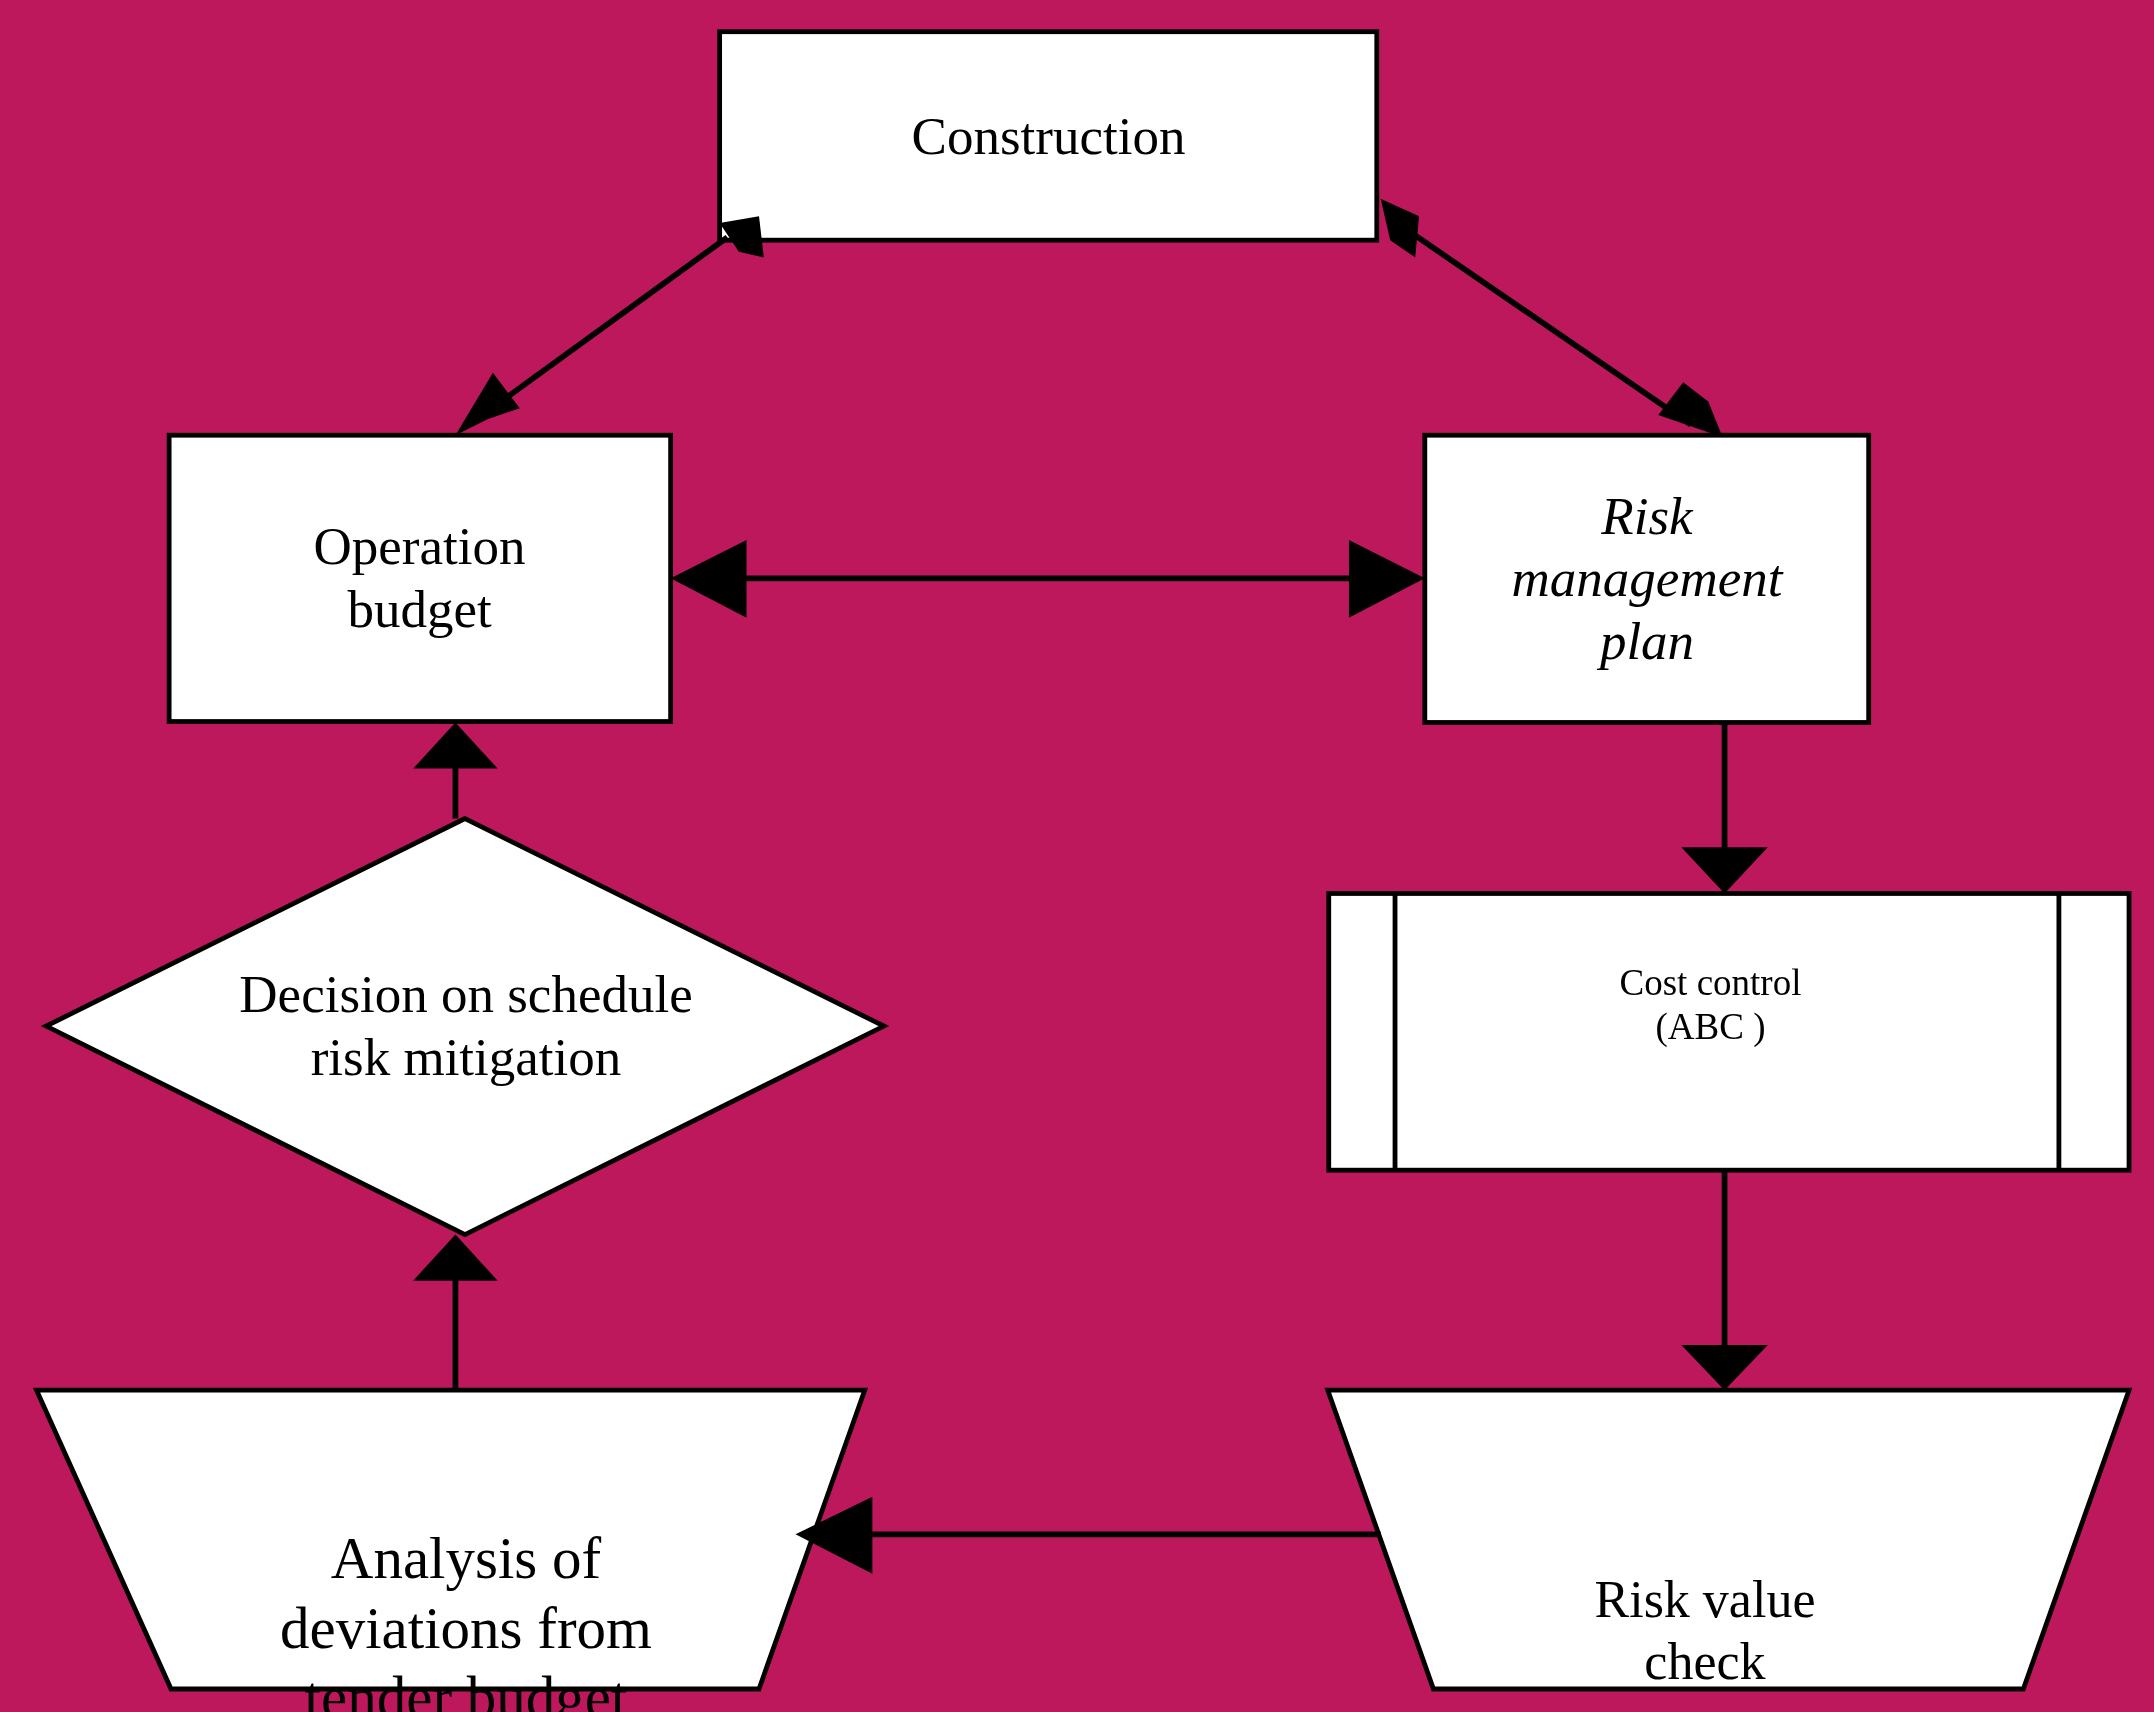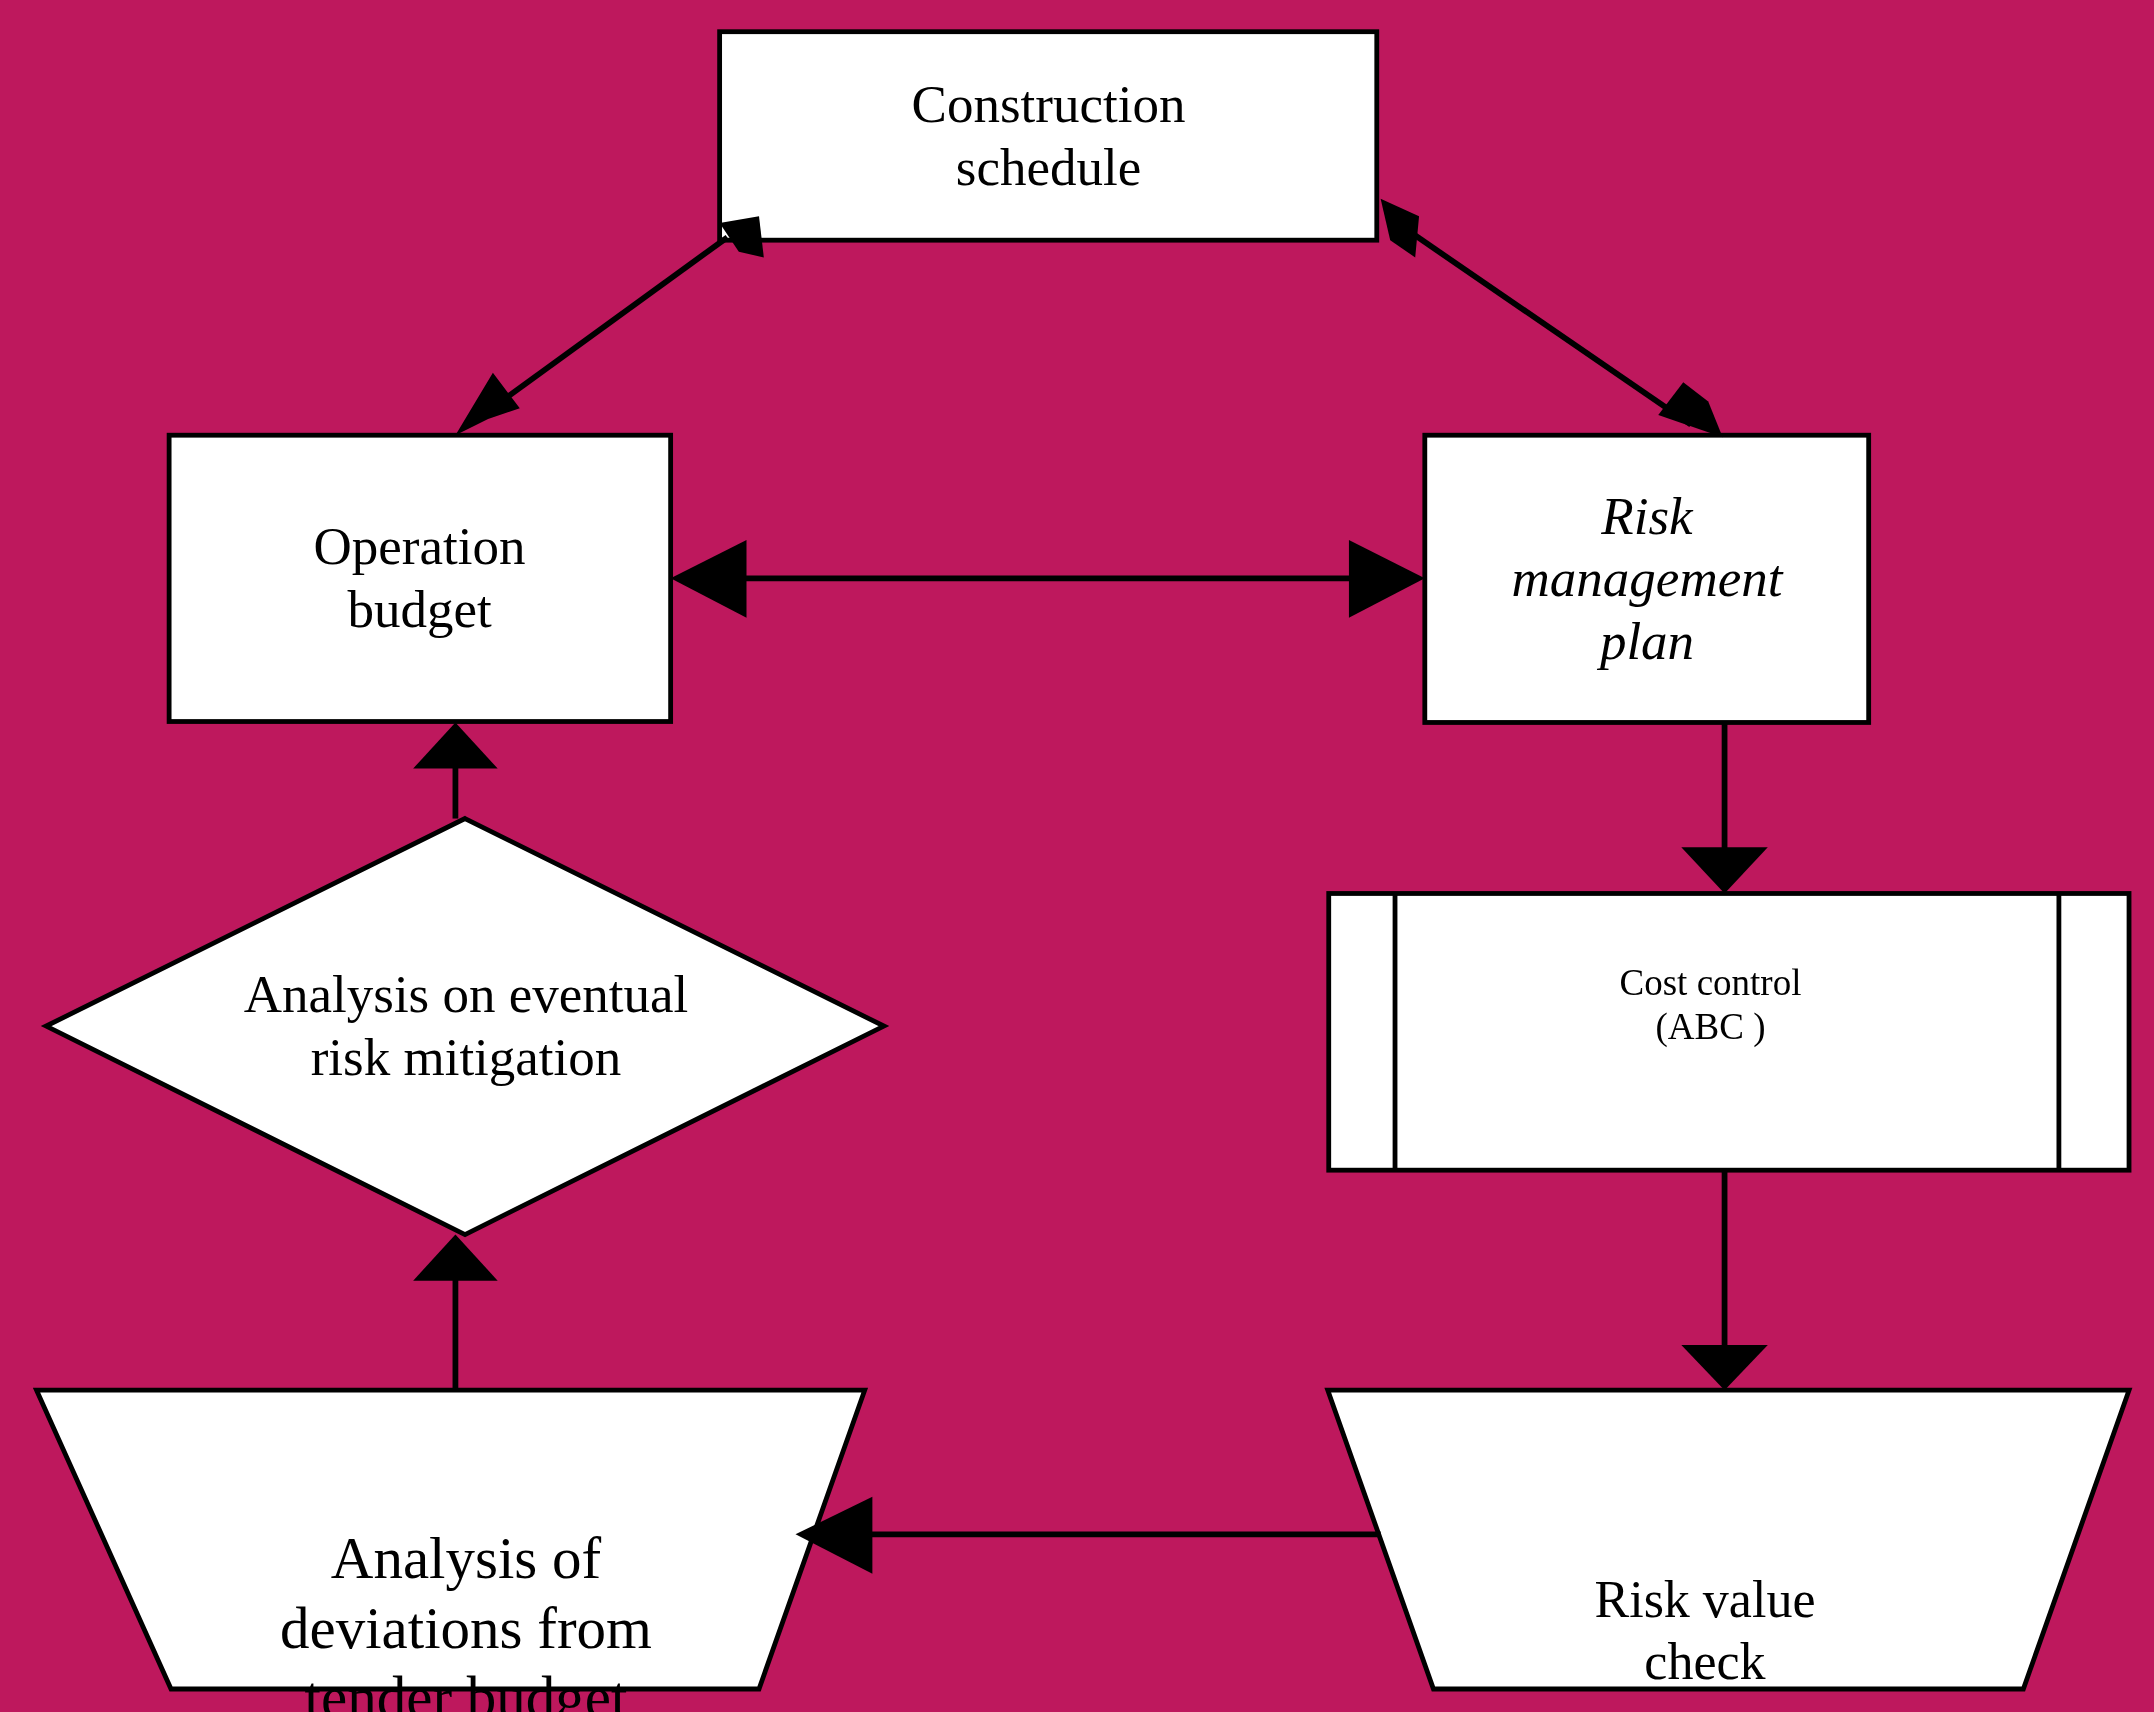--- a/index.html
+++ b/index.html
@@ -85,21 +85,20 @@
     <g>
       <line class="connector" x1="474" y1="852" x2="474" y2="790"></line>
       <polygon class="arrowfill" points="474,752 430,800 518,800"></polygon>
     </g>
 
   </svg>
 
   <div class="nodetext t-construction">
       <div>
         <div>Construction</div>
-        <div>schedule</div>
       </div>
     </div>
 
   <div class="nodetext t-operation">
       <div>
         <div>Operation</div>
         <div>budget</div>
       </div>
     </div>
   <div class="nodetext t-riskmgmt">
@@ -110,21 +109,21 @@
       </div>
     </div>
   <div class="nodetext t-costcontrol">
       <div>
         <div>Cost control</div>
         <div>(ABC )</div>
       </div>
     </div>
   <div class="nodetext t-decision">
       <div>
-        <div>Analysis on eventual</div>
+        <div>Decision on schedule</div>
         <div>risk mitigation</div>
       </div>
     </div>
   <div class="nodetext t-analysis">
       <div>
         <div>Analysis of</div>
         <div>deviations from</div>
         <div>tender budget</div>
       </div>
     </div>

